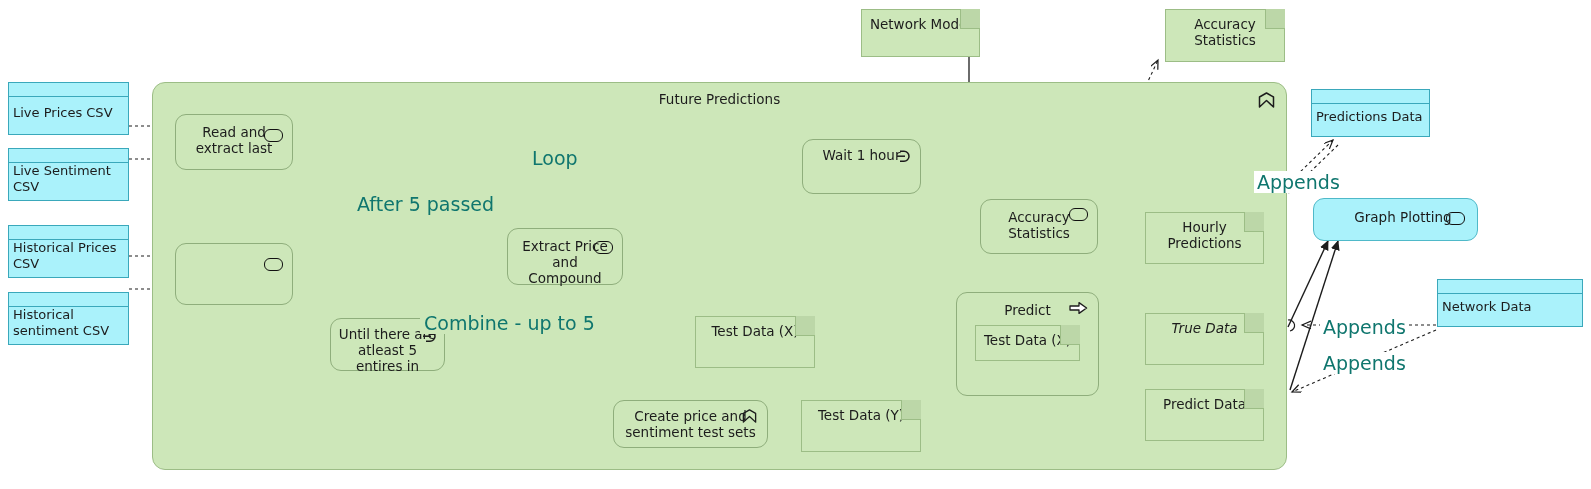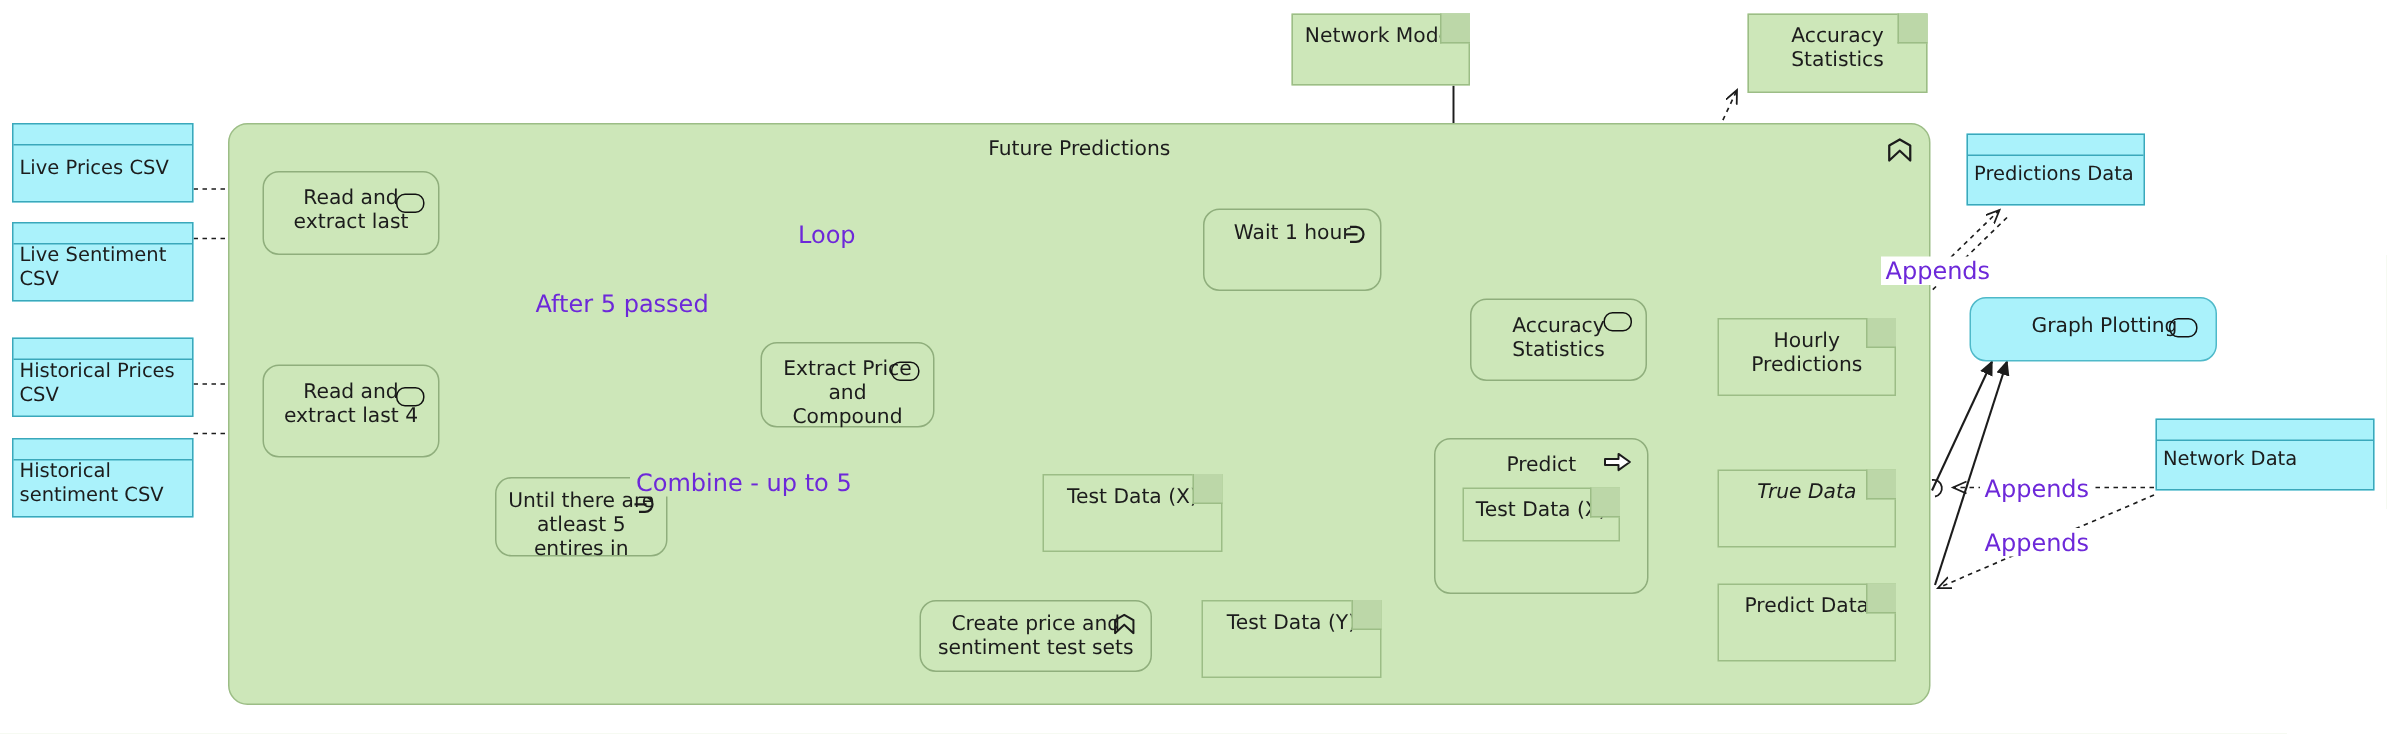--- a/index.html
+++ b/index.html
@@ -124,22 +124,22 @@
   .ic-arrow{            
     width:19px; height:14px;
   }
   .ic-chev{             
     width:17px; height:16px;
   }
 
   
   .elabel{
     position:absolute;
-    font-size:16px;
-    color:#6d28d9;
+    font-size:19px;
+    color:#0f766e;
     white-space:nowrap;
     background:transparent;
   }
   .elabel.onwire{ background:#cde7b9; padding:0 4px; }
   .elabel.onwhite{ background:#ffffff; padding:0 3px; }
 </style>
 </head>
 <body>
 
 <div id="canvas">
@@ -239,21 +239,20 @@
     <span>Read and extract last</span>
     <span class="ic ic-rrect" style="right:9px; top:14px;"></span>
   </div>
 
   <div class="node dbox" style="left:8px; top:292px; width:121px; height:53px;">
     <div class="hdr"></div>
     <div class="dlabel">Historical sentiment CSV</div>
   </div>
 
   <div class="node act" style="left:175px; top:243px; width:118px; height:62px;">
-    <span>Read and extract last 4</span>
     <span class="ic ic-rrect" style="right:9px; top:14px;"></span>
   </div>
 
   <div class="node act" style="left:330px; top:318px; width:115px; height:53px; padding-top:7px;">
     <span>Until there are atleast 5 entires in</span>
     <span class="ic ic-loop" style="right:7px; top:11px;">
       <svg viewBox="0 0 15 13" width="15" height="13">
         <path d="M4,1.2 L8,1.2 A5,5 0 0,1 8,11.2 L4,11.2" fill="none" stroke="#1c1c1c" stroke-width="1.5"></path>
         <path d="M1,6.2 L9,6.2" stroke="#1c1c1c" stroke-width="1.5"></path>
       </svg>

